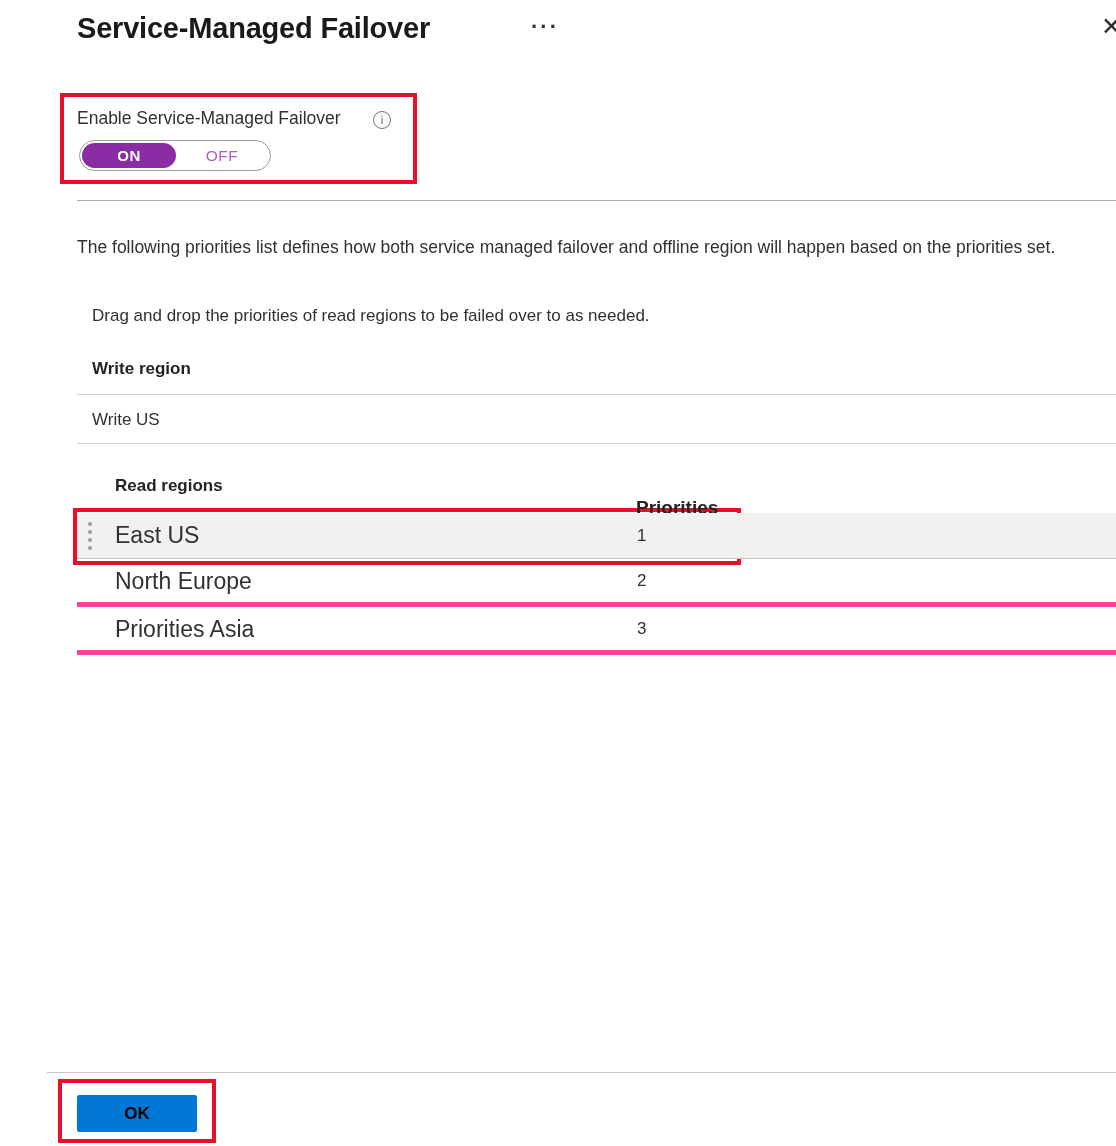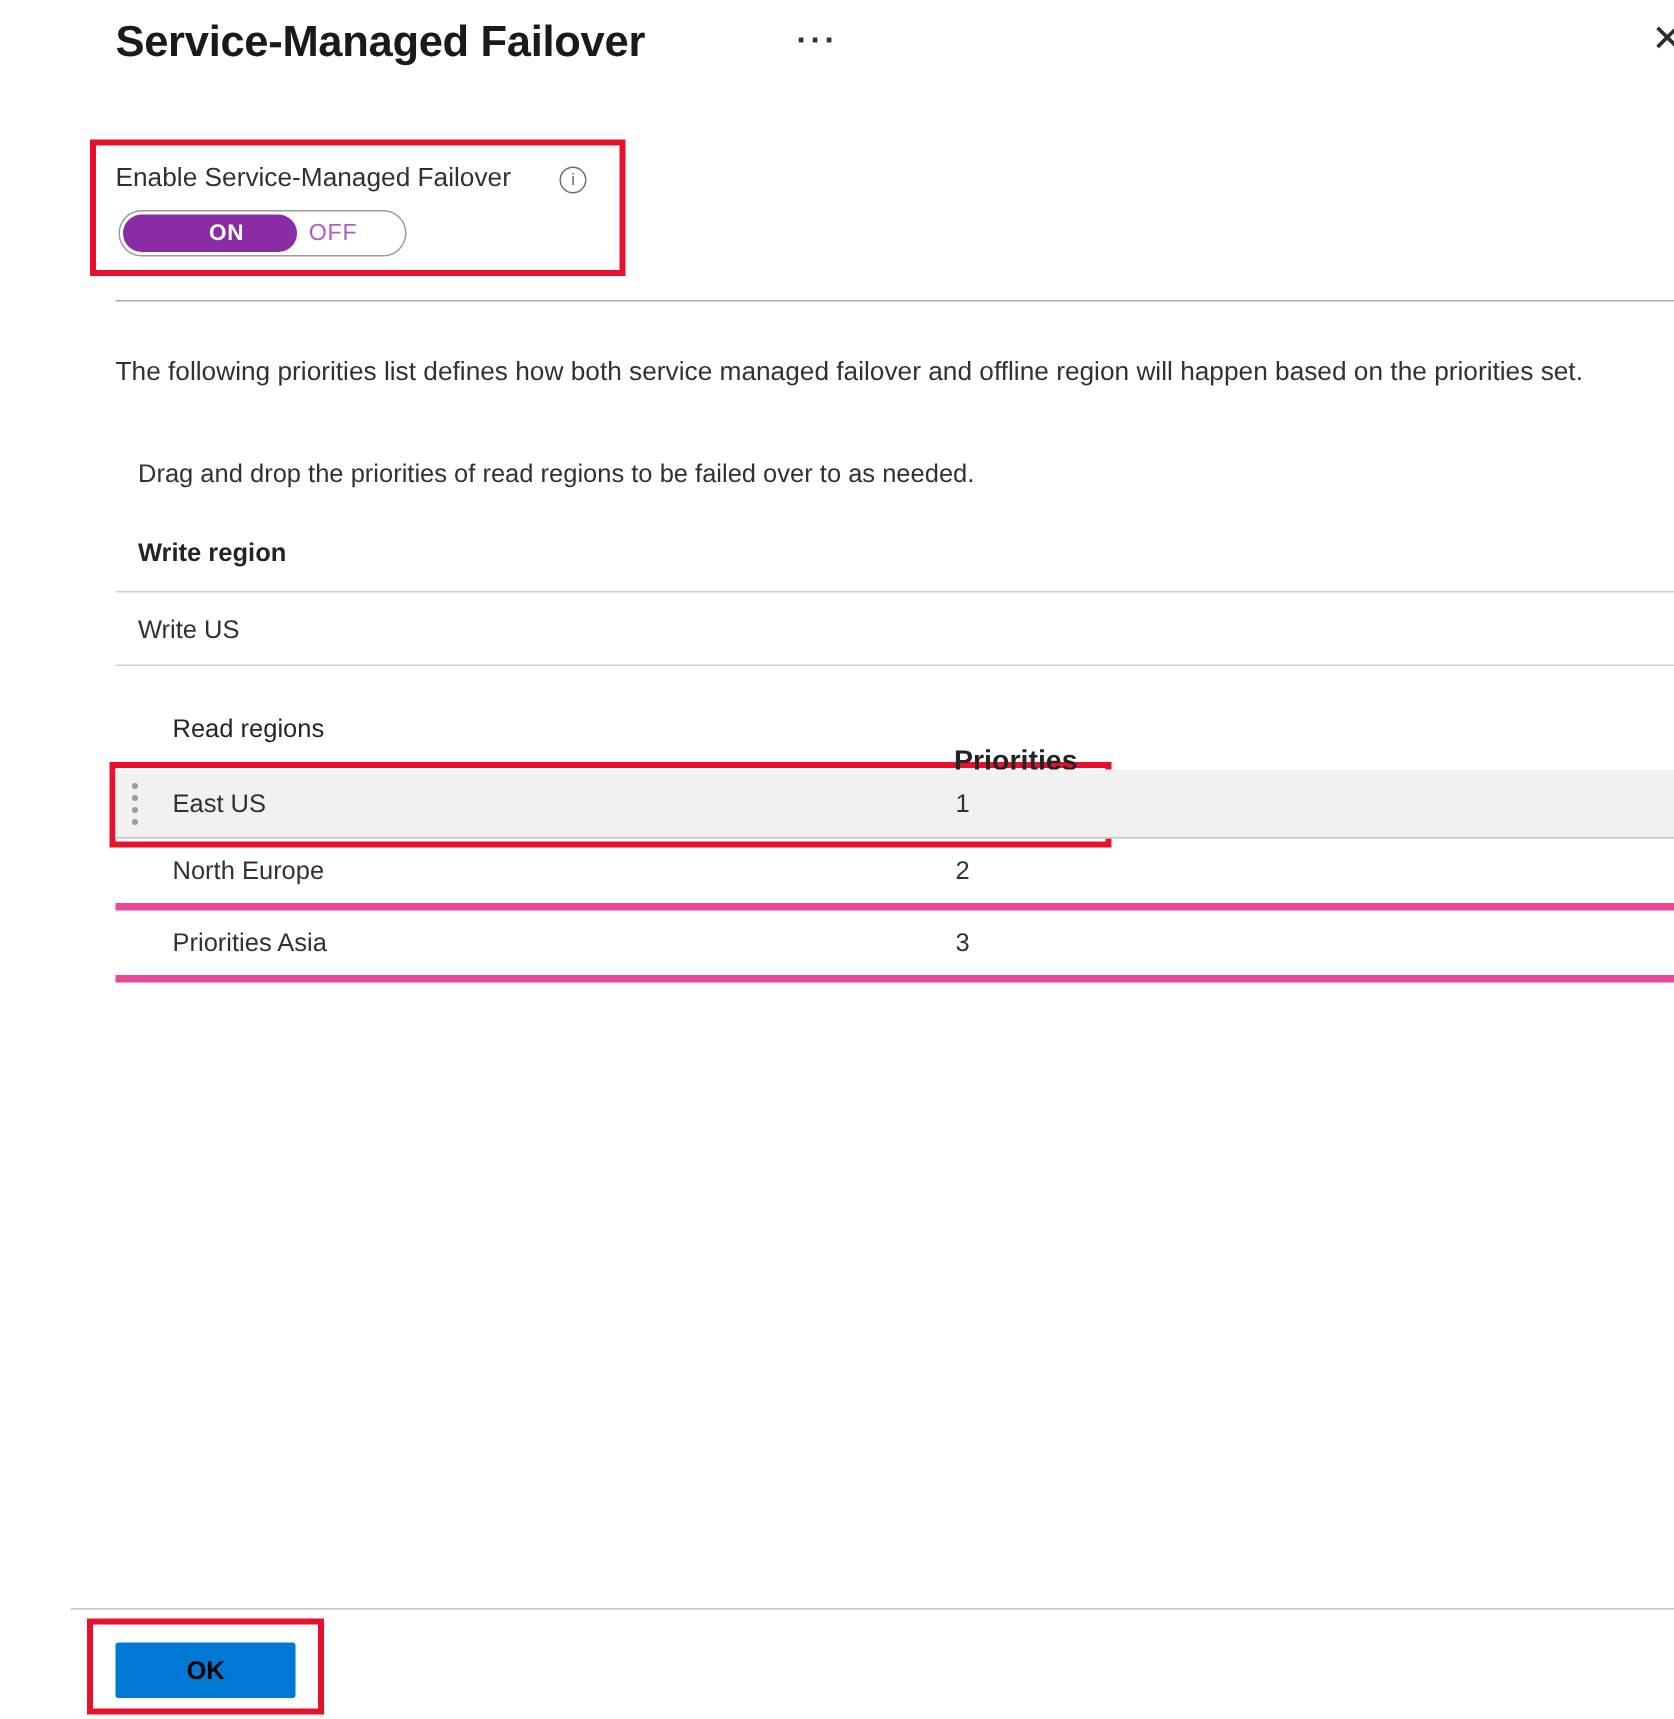--- a/index.html
+++ b/index.html
@@ -17,42 +17,42 @@
   .ann-toggle{left:13px;top:93px;width:357px;height:91px;}
   .ann-row{left:26px;top:508px;width:668px;height:57px;}
   .ann-ok{left:11px;top:1079px;width:158px;height:64px;}
   
   .enable-label{left:30px;top:108px;font-size:17.5px;color:#323130;}
   .info-icon{left:326px;top:111px;width:18px;height:18px;border:1.4px solid #6e6e6e;border-radius:50%;
     display:flex;align-items:center;justify-content:center;font-size:11px;color:#5f5f5f;box-sizing:border-box;cursor:pointer;}
   .toggle{left:32px;top:140px;width:192px;height:31px;border:1px solid #9a9a9a;border-radius:17px;
     background:#fff;box-sizing:border-box;cursor:pointer;}
   .toggle-on{position:absolute;left:2px;top:2px;width:94px;height:25px;background:#8a2da5;border-radius:14px;
-    color:#fff;font-weight:700;font-size:15px;display:flex;align-items:center;justify-content:center;letter-spacing:0.5px;padding-left:22px;}
+    color:#fff;font-weight:700;font-size:15px;display:flex;align-items:center;justify-content:center;letter-spacing:0.5px;}
   .toggle-off{position:absolute;left:96px;top:2px;width:92px;height:25px;color:#ac5fc4;font-size:15.5px;
     display:flex;align-items:center;justify-content:center;letter-spacing:0.5px;}
   
   .divider{height:1px;background:#cfcfcf;}
   .div-top{left:30px;top:200px;width:1065px;background:#aaaaaa;}
   .div-write1{left:30px;top:394px;width:1065px;}
   .div-write2{left:30px;top:443px;width:1065px;}
   .div-footer{left:0;top:1072px;width:1116px;background:#c8c8c8;}
   
   .para{left:30px;top:234px;width:1062px;font-size:17.5px;line-height:27px;color:#323130;}
   .hint{left:45px;top:306px;font-size:17px;color:#323130;}
   .write-header{left:45px;top:359px;font-size:17px;font-weight:700;color:#252423;}
   .write-value{left:45px;top:410px;font-size:17px;color:#323130;}
-  .read-header{left:68px;top:476px;font-size:17px;font-weight:400;color:#252423;}
+  .read-header{left:68px;top:476px;font-size:17px;font-weight:700;color:#252423;}
   .prio-header{left:589px;top:497px;font-size:19px;font-weight:700;color:#252423;}
   
   .region-row{left:30px;width:1065px;height:46px;box-sizing:border-box;border-bottom:5px solid #ec4899;cursor:pointer;}
   .row-0{top:513px;background:#f2f1f0;border-bottom:1px solid #c4c4c4;}
   .row-1{top:560px;height:47px;}
   .row-2{top:608px;height:47px;}
-  .cell-region{position:absolute;left:38px;top:0;height:100%;display:flex;align-items:center;font-size:17px;color:#323130;}
+  .cell-region{position:absolute;left:38px;top:0;height:100%;display:flex;align-items:center;font-size:23px;color:#323130;}
   .cell-priority{position:absolute;left:560px;top:0;height:100%;display:flex;align-items:center;font-size:17px;color:#323130;}
   .drag-handle{position:absolute;left:8px;top:0;height:100%;display:flex;flex-direction:column;
     align-items:center;justify-content:center;gap:4px;width:10px;cursor:grab;}
   .drag-handle i{display:block;width:4px;height:4px;border-radius:50%;background:#9a9a9a;}
   
   .ok-btn{left:30px;top:1095px;width:120px;height:37px;background:#0078d4;color:#000000;border:none;
     border-radius:2px;font-size:17px;font-weight:700;font-family:"Liberation Sans",sans-serif;cursor:pointer;}
 </style>
 </head>
 <body>

